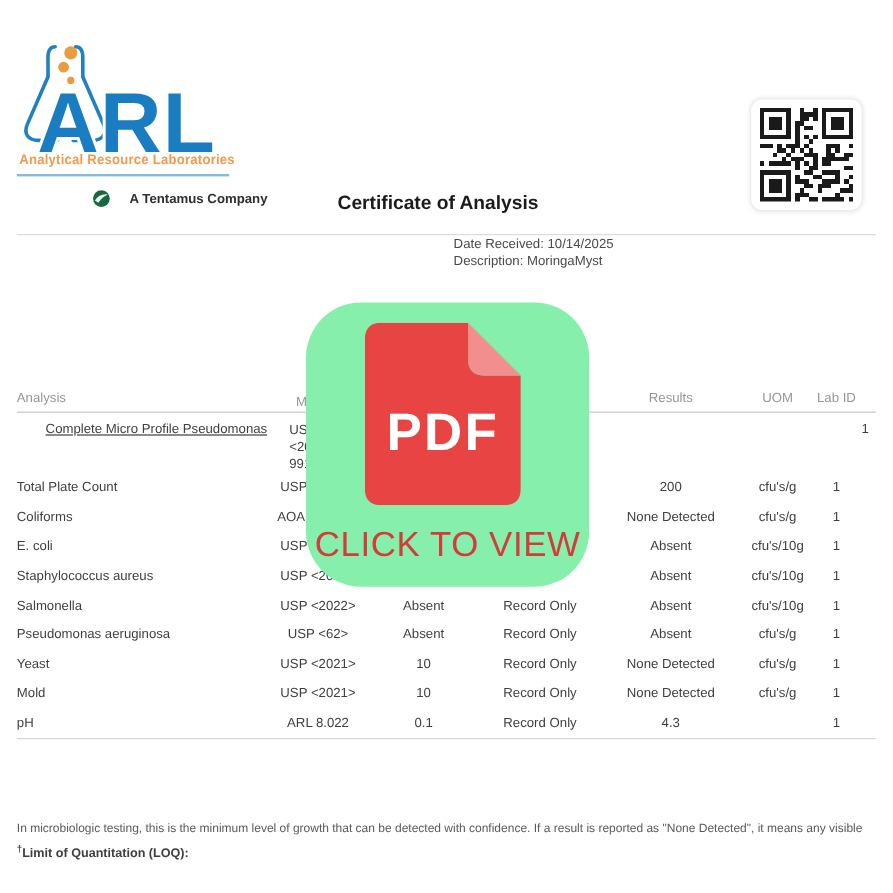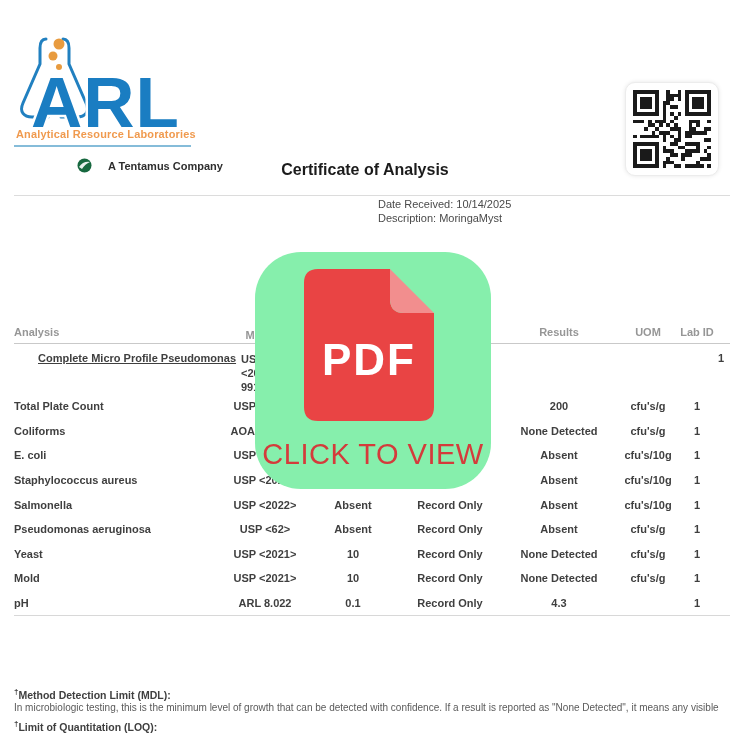--- a/index.html
+++ b/index.html
@@ -21,21 +21,21 @@
   .sample-info{position:absolute;left:378px;top:197px;width:352px;}
   .si-head{font-size:11px;color:#9a9a9a;padding-bottom:4px;border-bottom:1px solid #cccccc;margin-bottom:5px;}
   .si-line{font-size:11px;color:#4a4a4a;line-height:14px;}
 
   
   .qr-card{position:absolute;left:625px;top:82px;width:92px;height:92px;background:#fff;
         border:1px solid #ececec;border-radius:10px;box-shadow:0 0 4px rgba(0,0,0,0.10);
         display:flex;align-items:center;justify-content:center;}
 
   
-  .table{position:absolute;left:0;top:326px;width:744px;font-size:11px;font-weight:bold;}
+  .table{position:absolute;left:0;top:326px;width:744px;font-size:11px;}
   .thead{display:flex;height:18px;color:#969696;position:relative;}
   .thead::after{content:"";position:absolute;left:14px;width:716px;bottom:0;border-bottom:1px solid #c9c9c9;}
   .row{display:flex;height:24.6px;align-items:center;}
   .row.tall{height:50px;align-items:flex-start;padding-top:8px;box-sizing:border-box;margin-left:24px;}
   .cell{display:flex;justify-content:center;white-space:nowrap;}
   .c-analysis{width:217px;justify-content:flex-start;padding-left:14px;box-sizing:border-box;}
   .c-method{width:96px;flex-direction:column;align-items:center;line-height:14px;}
   .c-mdl{width:80px;}
   .c-spec{width:114px;}
   .c-results{width:104px;}
@@ -444,20 +444,19 @@
   <div class="overlay">
     <svg class="pdf-icon" width="130" height="152" viewBox="0 0 130 152">
       <path d="M14,0 L86,0 L86,30 Q86,44 100,44 L130,44 L130,138 Q130,152 116,152 L14,152 Q0,152 0,138 L0,14 Q0,0 14,0 Z" fill="#e94444"></path>
       <path d="M86,0 L130,44 L100,44 Q86,44 86,30 Z" fill="#f28e8e"></path>
       <text x="65" y="106" text-anchor="middle" font-family="Liberation Sans, DejaVu Sans, sans-serif" font-size="44" font-weight="bold" fill="#ffffff" letter-spacing="2">PDF</text>
     </svg>
     <div class="cta">CLICK TO VIEW</div>
   </div>
 
   <div class="footnotes">
-    <div class="fn-head"><sup>†</sup><span>Method Detection Limit (MDL):</span></div>
     <div class="fn-line">In microbiologic testing, this is the minimum level of growth that can be detected with confidence. If a result is reported as "None Detected", it means any visible</div>
     <div class="fn-gap"></div>
     <div class="fn-head"><sup>†</sup><span>Limit of Quantitation (LOQ):</span></div>
 
   </div>
 
 </div>
 
 </body></html>

